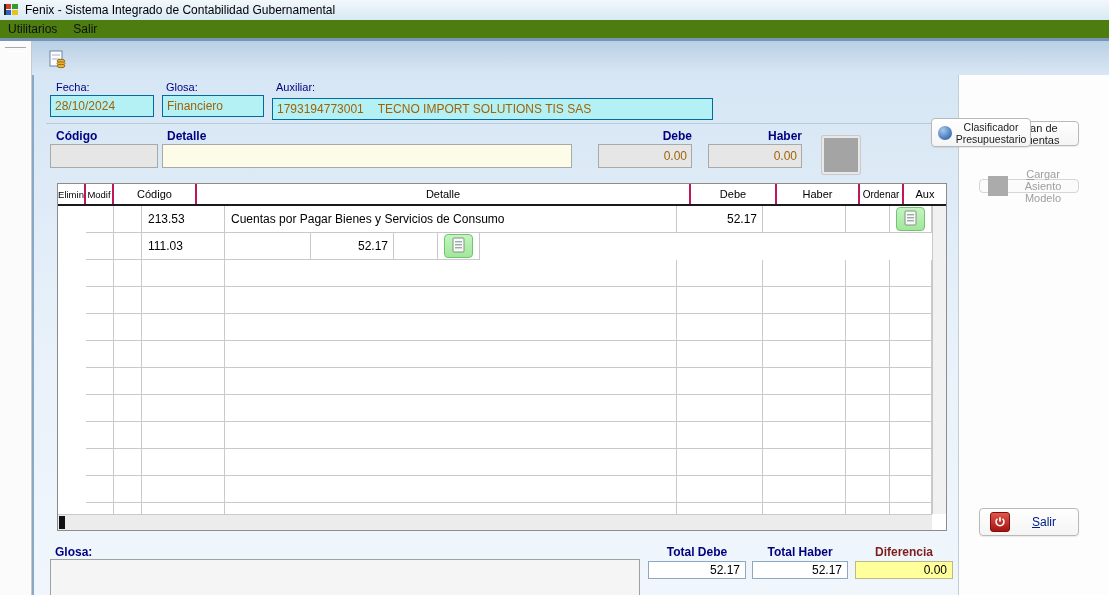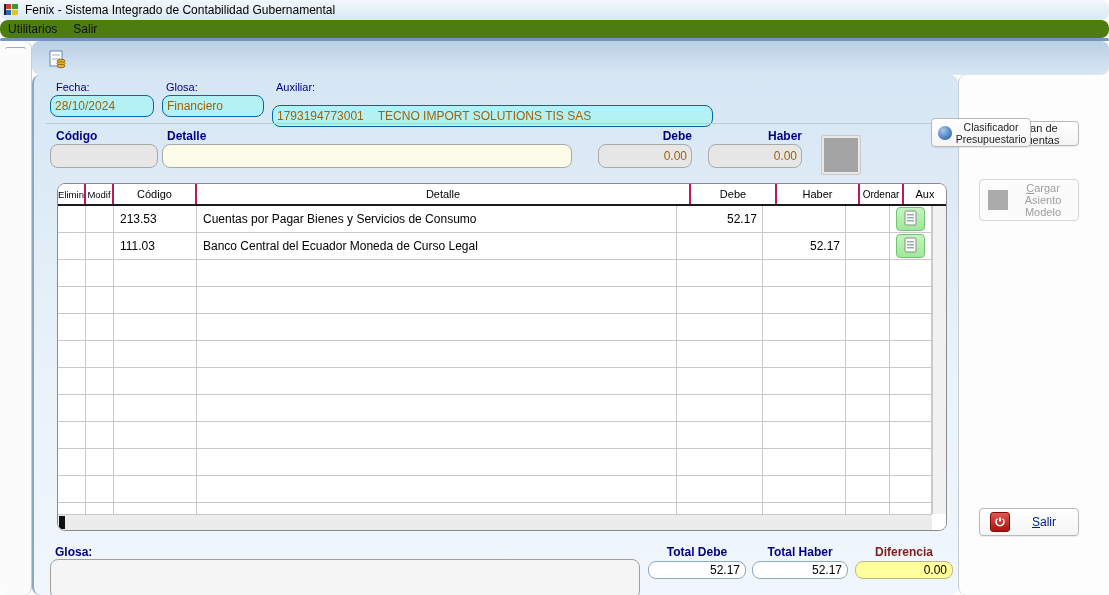--- a/index.html
+++ b/index.html
@@ -1,17 +1,17 @@
 <!DOCTYPE html>
 <html><head>
 <meta charset="utf-8">
 <style>
   html,body{margin:0;padding:0;width:1109px;height:595px;overflow:hidden;
     font-family:"Liberation Sans","DejaVu Sans",sans-serif;background:#fff;}
-  .abs{position:absolute;border-radius:8px;}
+  .abs{position:absolute;}
   #stage{position:relative;width:1109px;height:595px;background:#fff;}
 
   
   .titlebar{left:0;top:0;width:1109px;height:20px;
     background:linear-gradient(#f2f8fc,#d8e9f4);display:flex;align-items:center;gap:5px;
     padding-left:4px;box-sizing:border-box;font-size:12px;color:#000;}
   .appicon{width:16px;height:16px;display:inline-block;position:relative;flex:0 0 16px;}
   .appicon .p{position:absolute;width:6px;height:5px;}
   .menubar{left:0;top:20px;width:1109px;height:18px;background:#4d7c0f;display:flex;
     align-items:center;font-size:12px;color:#111;}
@@ -47,21 +47,21 @@
     border:2px solid #e8e8e8;border-radius:2px;box-shadow:0 0 0 1px #c9c9c9;}
 
   
   .grid-box{left:57px;top:183px;width:890px;height:348px;background:#fff;
     border:1px solid #8c8c8c;box-sizing:border-box;overflow:hidden;}
   .g-head{display:flex;height:22px;border-bottom:2px solid #1a1a1a;box-sizing:border-box;
     background:#fff;}
   .g-hcell{font-size:11px;color:#000;display:flex;align-items:center;justify-content:center;
     border-right:2px solid #be185d;box-sizing:border-box;}
   .g-hcell.sm{font-size:9.5px;}
-  .g-body{position:absolute;left:0;top:22px;right:14px;bottom:16px;overflow:hidden;}
+  .g-body{position:absolute;left:0;top:22px;right:14px;bottom:16px;overflow:hidden;padding-left:28px;}
   .t-row{display:flex;height:27px;box-sizing:border-box;}
   .t-cell{border-right:1px solid #c9c9c9;border-bottom:1px solid #c9c9c9;box-sizing:border-box;
     font-size:12px;color:#000;display:flex;align-items:center;overflow:hidden;white-space:nowrap;}
   .c-elimin{width:28px;} .c-modif{width:28px;} .c-codigo{width:83px;}
   .c-detalle{flex:1;} .c-debe{width:86px;} .c-haber{width:83px;}
   .c-ordenar{width:44px;font-size:10px;} .c-aux{width:42px;justify-content:center;}
   .t-cell.left{padding-left:6px;} .t-cell.right{justify-content:flex-end;padding-right:5px;}
   .aux-btn{width:27px;height:22px;border:1px solid #74c274;border-radius:4px;
     background:linear-gradient(#c4f4c0,#9fe89a);display:flex;align-items:center;
     justify-content:center;}
@@ -137,21 +137,21 @@
     </svg>
   </div>
 
   <div class="abs lbl" style="left:56px;top:81px;">Fecha:</div>
   <div class="abs field cyan" style="left:50px;top:95px;width:104px;height:22px;">28/10/2024</div>
 
   <div class="abs lbl" style="left:166px;top:81px;">Glosa:</div>
   <div class="abs field cyan" style="left:162px;top:95px;width:102px;height:22px;">Financiero</div>
 
   <div class="abs lbl" style="left:276px;top:81px;">Auxiliar:</div>
-  <div class="abs field cyan" style="left:272px;top:105px;width:441px;height:22px;gap:14px;">
+  <div class="abs field cyan" style="left:272px;top:98px;width:441px;height:22px;gap:14px;">
     <span>1793194773001</span>
     <span>TECNO IMPORT SOLUTIONS TIS SAS</span>
   </div>
 
   <div class="abs" style="left:46px;top:123px;width:905px;height:0;border-top:1px solid #b9c9d9;"></div>
 
   <div class="abs lbl b" style="left:56px;top:129px;">Código</div>
   <div class="abs field grayf" style="left:50px;top:144px;width:108px;height:24px;"></div>
 
   <div class="abs lbl b" style="left:167px;top:129px;">Detalle</div>
@@ -193,21 +193,20 @@
                   <rect x="3" y="7" width="7" height="1.4" fill="#9aa9a9"></rect>
                   <rect x="3" y="10" width="7" height="1.4" fill="#9aa9a9"></rect>
                 </svg></span>
             </div>
           </div>
         </div>
         <div class="t-row">
           <div class="t-cell c-elimin"></div>
           <div class="t-cell c-modif"></div>
           <div class="t-cell c-codigo left">111.03</div>
-          <div class="t-cell c-detalle left">Banco Central del Ecuador Moneda de Curso Legal</div>
           <div class="t-cell c-debe right"></div>
           <div class="t-cell c-haber right">52.17</div>
           <div class="t-cell c-ordenar"></div>
           <div class="t-cell c-aux">
             <div class="aux-btn">
               <span><svg width="13" height="16" viewBox="0 0 13 16">
                   <rect x="1" y="1" width="11" height="14" rx="1" fill="#f6fbf6" stroke="#8c8c8c"></rect>
                   <rect x="3" y="4" width="7" height="1.4" fill="#9aa9a9"></rect>
                   <rect x="3" y="7" width="7" height="1.4" fill="#9aa9a9"></rect>
                   <rect x="3" y="10" width="7" height="1.4" fill="#9aa9a9"></rect>
@@ -326,21 +325,21 @@
   <div class="abs side-btn" style="left:979px;top:90px;width:100px;height:25px;margin-top:31px;">
     <span class="sphere green" style="margin-left:6px;"></span>
     <span class="txt">Plan de Cuentas</span>
   </div>
 
   <div class="abs side-btn" style="left:931px;top:118px;width:100px;height:29px;">
     <span class="sphere blue" style="margin-left:6px;"></span>
     <span class="txt" style="font-size:10.5px;">Clasificador Presupuestario</span>
   </div>
 
-  <div class="abs side-btn disabled" style="left:979px;top:179px;width:100px;height:42px;">
+  <div class="abs side-btn disabled" style="left:979px;top:179px;width:100px;height:14px;">
     <span class="gray-chip"></span>
     <span class="txt accel">Cargar Asiento Modelo</span>
   </div>
 
   <div class="abs side-btn" style="left:979px;top:508px;width:100px;height:28px;">
     <span class="power-chip">
       <svg width="12" height="12" viewBox="0 0 14 14">
         <path d="M7 1.5v5" stroke="#fff" stroke-width="2" fill="none"></path>
         <path d="M4 3.2a4.6 4.6 0 1 0 6 0" stroke="#fff" stroke-width="1.8" fill="none"></path>
       </svg>

